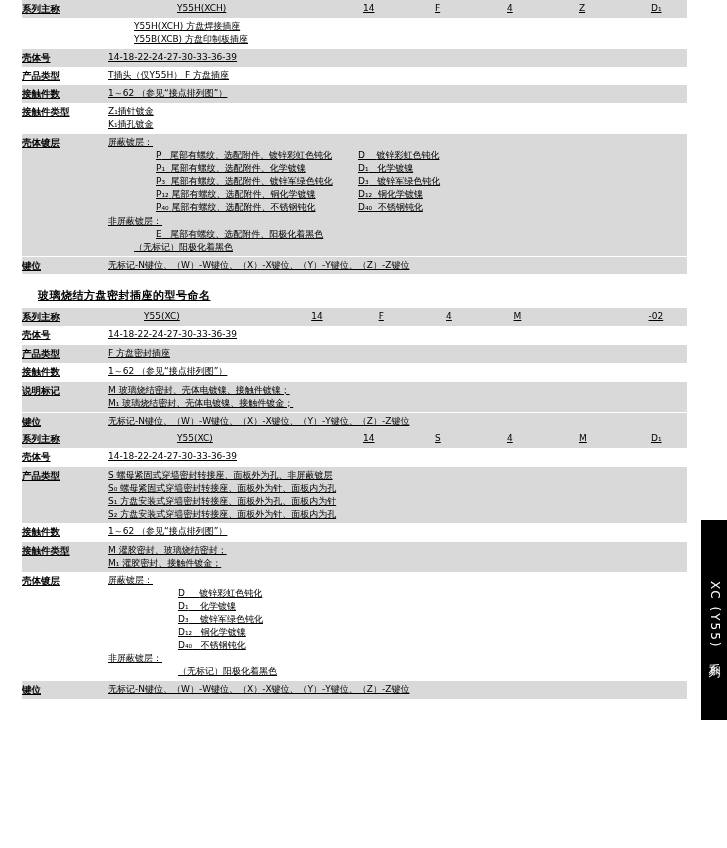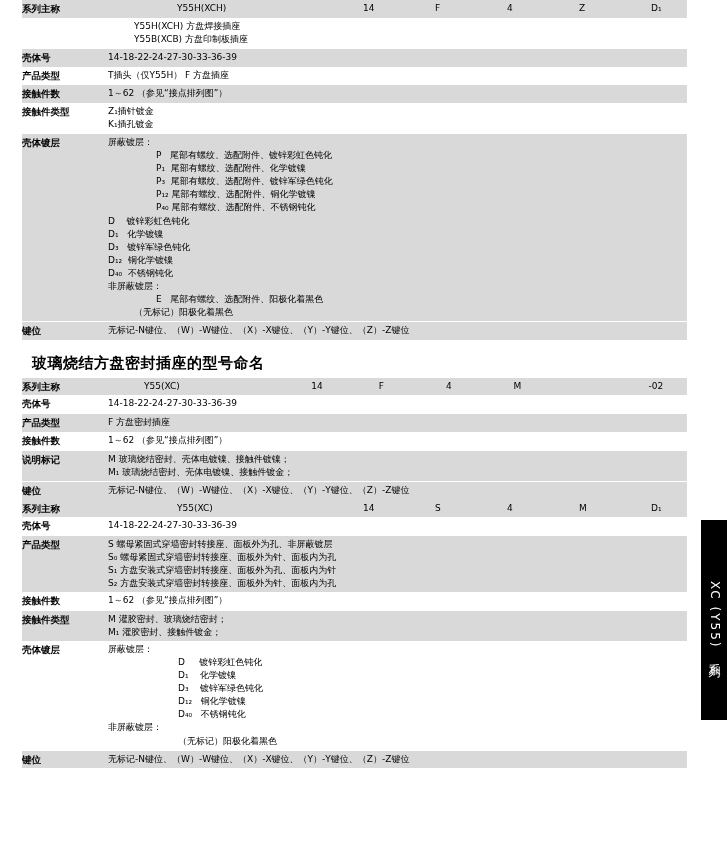--- a/index.html
+++ b/index.html
@@ -15,20 +15,21 @@
     font-size: 9px;
     color: #000000;
     overflow: hidden;
   }
   .page {
     position: relative;
     width: 727px;
     height: 848px;
     box-sizing: border-box;
     padding: 0 40px 0 22px;
+    text-decoration: underline;
   }
   
   .side-tab {
     position: absolute;
     right: 0;
     top: 520px;
     width: 26px;
     height: 200px;
     background: #000000;
     color: #ffffff;
@@ -37,23 +38,23 @@
     justify-content: center;
   }
   .side-tab span {
     writing-mode: vertical-rl;
     font-size: 12px;
     letter-spacing: 2px;
     font-family: "DejaVu Sans", "Liberation Sans", sans-serif;
   }
 
   .section-title {
-    font-size: 15px;
+    font-size: 11px;
     font-weight: bold;
-    margin: 14px 0 5px 10px;
+    margin: 14px 0 5px 16px;
     letter-spacing: 0.5px;
   }
 
   table.spec {
     border-collapse: collapse;
     width: 100%;
     table-layout: fixed;
   }
   table.spec td {
     vertical-align: top;
@@ -80,21 +81,20 @@
   .rowline {
     border-top: 1px solid #ffffff;
   }
 
   .indent1 { padding-left: 26px; }
   .indent2 { padding-left: 48px; }
   .indent3 { padding-left: 70px; }
 
   .twocol {
     display: flex;
-    flex-direction: column;
   }
   .twocol .c1 { width: 250px; }
   .twocol .c2 { width: 250px; }
   
   .gridrow {
     display: flex;
     align-items: flex-start;
     gap: 36px;
   }
   .gcol { width: 36px; text-align: left; }

